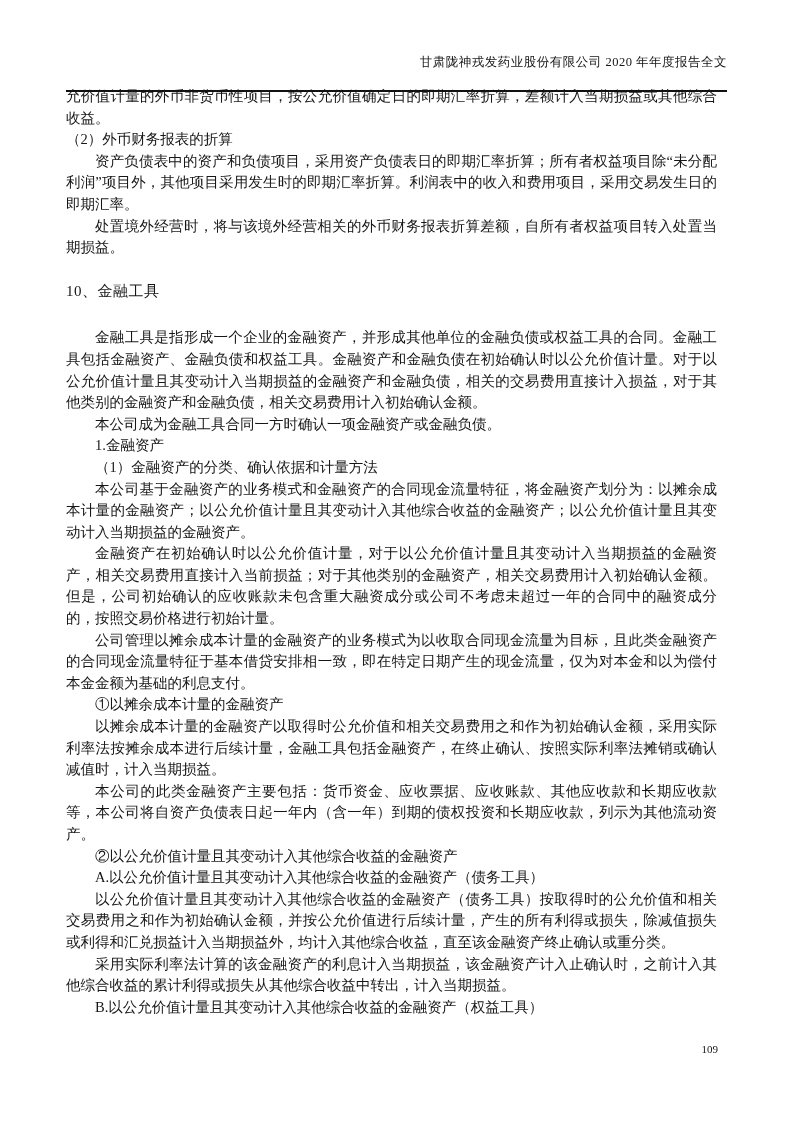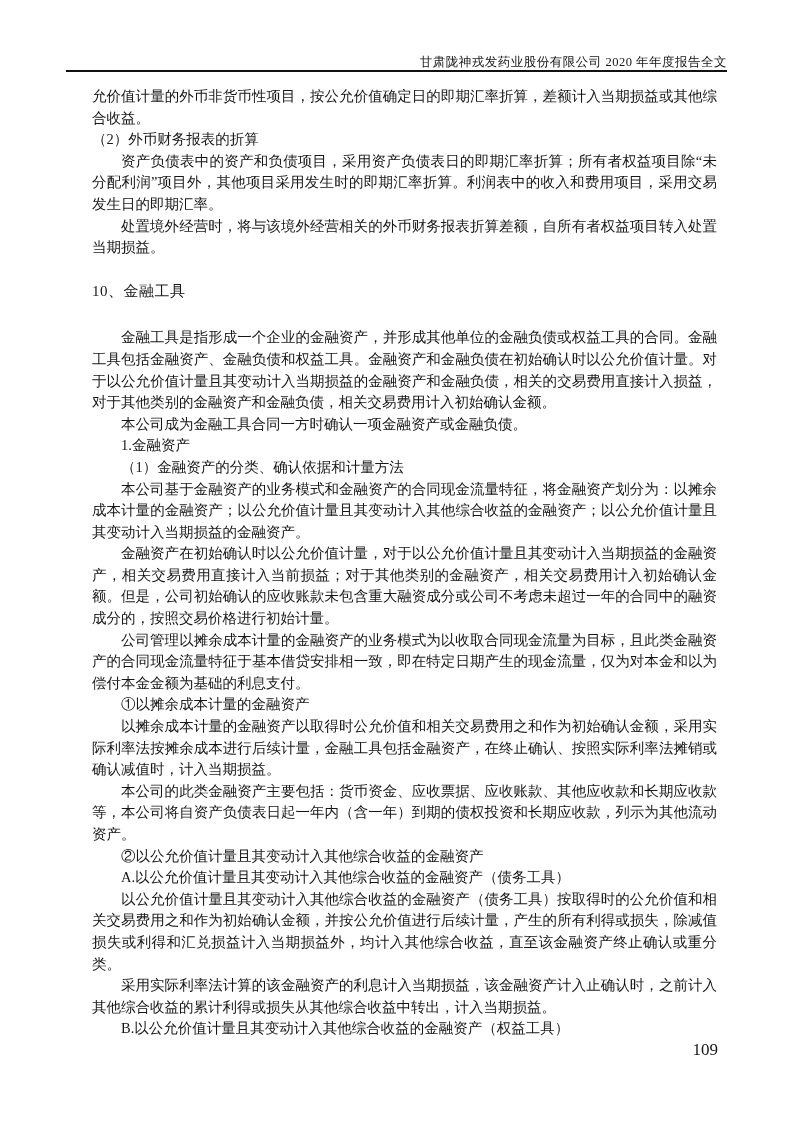--- a/index.html
+++ b/index.html
@@ -17,39 +17,38 @@
     color: #161616;
     overflow: hidden;
     box-sizing: border-box;
   }
   .page-header {
     position: absolute;
     top: 0;
     left: 66px;
     right: 66px;
     padding-top: 55px;
-    padding-bottom: 0;
+    padding-bottom: 20px;
     border-bottom: 2px solid #111111;
     text-align: right;
     font-size: 12.5px;
     line-height: 15px;
     letter-spacing: 0.5px;
     white-space: nowrap;
     font-family: Liberation Serif, serif;
   }
   .doc-content {
     position: absolute;
     top: 86px;
     left: 66px;
     right: 76px;
     font-size: 14.5px;
     line-height: 21.6px;
     text-align: justify;
     text-justify: inter-character;
-    margin-left: 26px;
   }
   .doc-content p {
     margin: 0;
     padding: 0;
   }
   .doc-content p.indent {
     text-indent: 2em;
   }
   .doc-content p.flush {
     text-indent: 0;
@@ -58,21 +57,21 @@
     margin: 22px 0 25px 0;
     font-size: 15px;
     font-weight: normal;
     text-align: left;
     letter-spacing: 0.5px;
   }
   .page-number {
     position: absolute;
     top: 1042px;
     right: 75px;
-    font-size: 17px;
+    font-size: 11px;
     line-height: 15px;
   }
 </style>
 </head>
 <body>
 
 <div class="page">
 
   <div class="page-header">
     <span>甘肃陇神戎发药业股份有限公司 2020 年年度报告全文</span>

